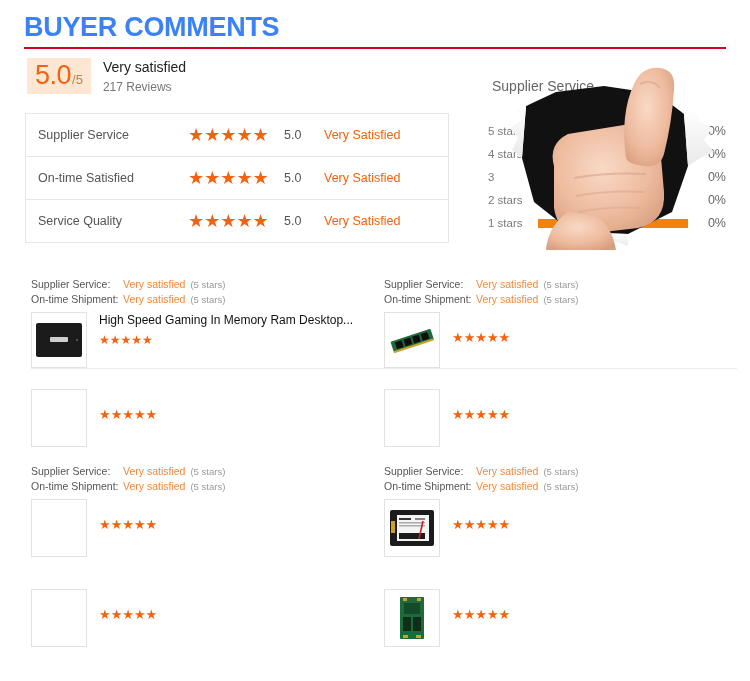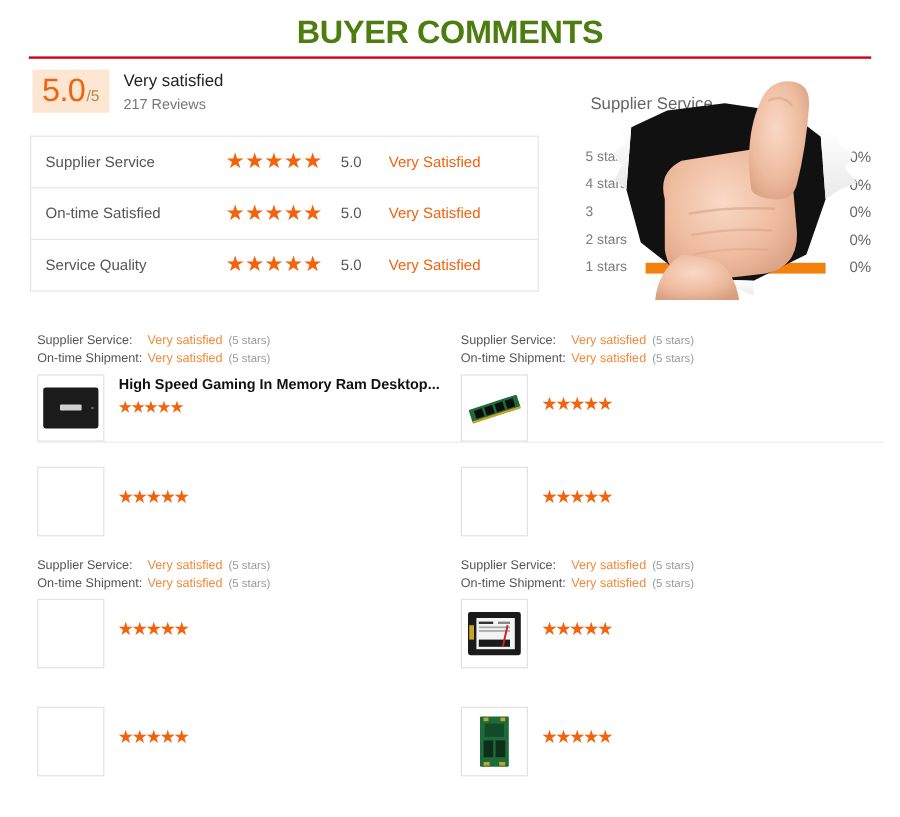--- a/index.html
+++ b/index.html
@@ -9,22 +9,22 @@
     width: 750px; height: 681px;
     font-family: "Liberation Sans", sans-serif;
     color: #333;
     overflow: hidden;
   }
   .page { position: relative; width: 750px; height: 681px; }
 
   
   .title-wrap { position: absolute; left: 24px; top: 10px; width: 702px; }
   .page-title {
-    font-size: 27px; font-weight: bold; color: #4d7c0f;
-    letter-spacing: -0.3px; margin: 0; line-height: 34px; text-align: center;
+    font-size: 27px; font-weight: bold; color: #3b82f6;
+    letter-spacing: -0.3px; margin: 0; line-height: 34px;
   }
   .title-rule {
     margin-top: 3px; height: 2px; background: #d0021b; width: 702px;
   }
 
   
   .overall { position: absolute; left: 27px; top: 58px; display: flex; align-items: flex-start; }
   .score-box {
     background: #fde7d3; padding: 4px 8px 5px 8px;
     display: flex; align-items: baseline; line-height: 1;
@@ -77,21 +77,21 @@
   .reviews { position: absolute; left: 31px; top: 278px; width: 706px; }
   .rev-row { display: flex; position: relative; }
   .rev-row.sep { border-bottom: 1px solid #ececec; }
   .rev-col { width: 353px; padding-right: 10px; }
 
   .meta-line { display: flex; align-items: baseline; line-height: 13px; margin-bottom: 2px; }
   .meta-key { font-size: 10.5px; color: #555; width: 92px; }
   .meta-val { font-size: 10.5px; color: #f08a3c; margin-right: 5px; }
   .meta-stars { font-size: 9.5px; color: #999; text-align: right; }
 
-  .rev-body { display: flex; align-items: flex-start; margin-top: 6px; font-weight: bold; }
+  .rev-body { display: flex; align-items: flex-start; margin-top: 6px; }
   .thumb {
     width: 56px; height: 56px; border: 1px solid #e2e2e2; background: #fff;
     flex: 0 0 56px; display: flex; align-items: center; justify-content: center;
     overflow: hidden;
   }
   .thumb.tall { height: 58px; }
   .rev-text { margin-left: 12px; padding-top: 1px; }
   .rev-prod { font-size: 12px; color: #111; line-height: 15px; }
   .rev-prod-stars { margin-top: 2px; }
   .rev-comment { font-size: 11px; color: #666; margin-top: 3px; line-height: 14px; }

